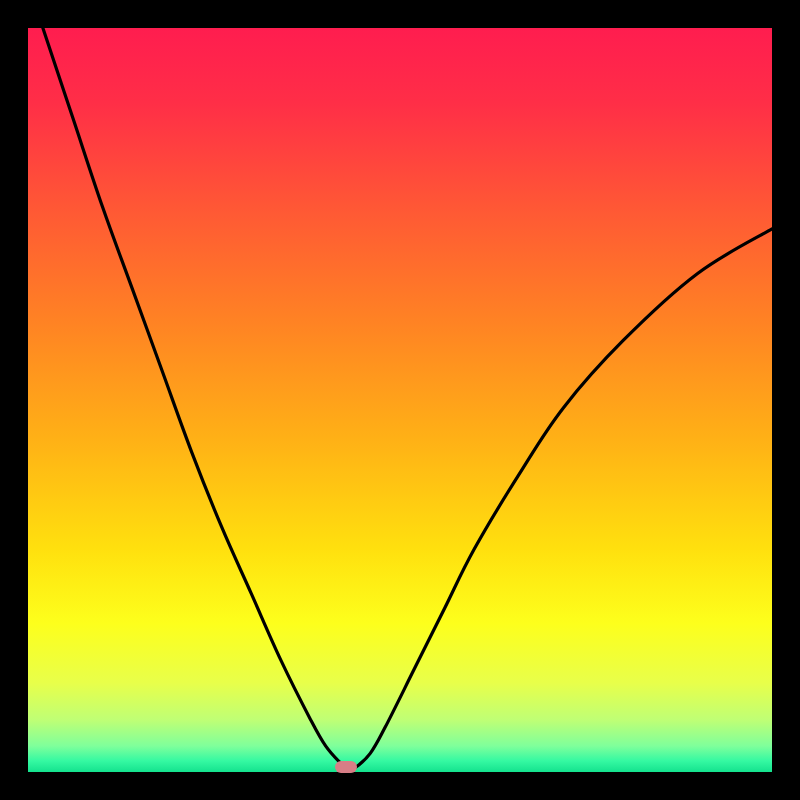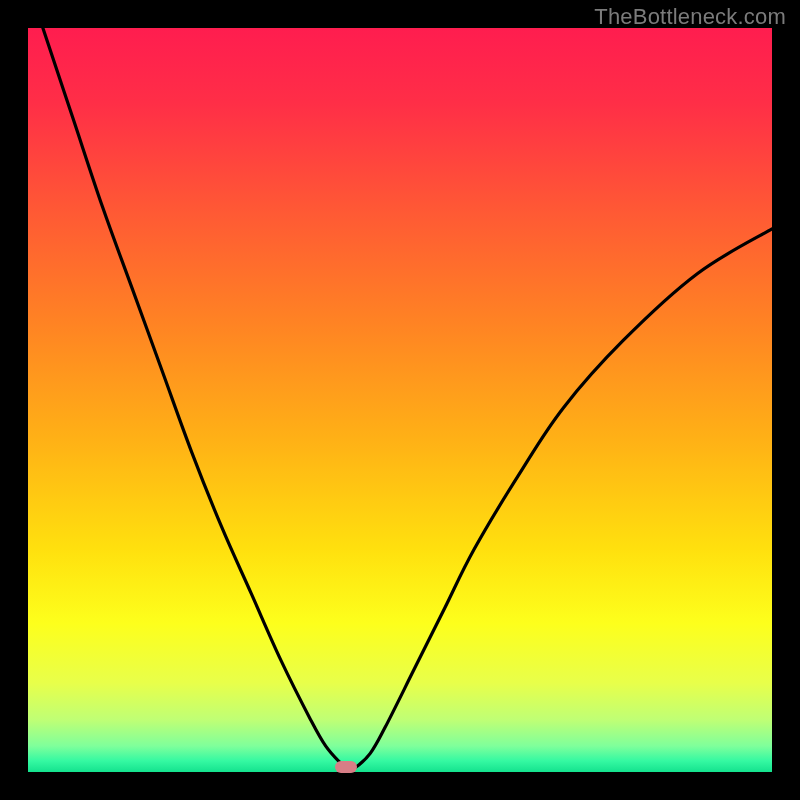--- a/index.html
+++ b/index.html
@@ -48,21 +48,20 @@
     border-radius: 6px;
     background: #d77e86;
     transform: translate(-50%, -50%);
   }
 </style>
 </head>
 <body>
 
 <div class="frame">
 
-  <div class="watermark">TheBottleneck.com</div>
 
   <div class="plot-area">
     <svg id="plot-svg" viewBox="0 0 744 744" preserveAspectRatio="none">
       <defs>
         <linearGradient id="bg-grad" x1="0" y1="0" x2="0" y2="1">
             <stop offset="0%" stop-color="#ff1d4f"></stop>
             <stop offset="10%" stop-color="#ff2e47"></stop>
             <stop offset="25%" stop-color="#ff5a34"></stop>
             <stop offset="40%" stop-color="#ff8423"></stop>
             <stop offset="55.00000000000001%" stop-color="#ffb016"></stop>

